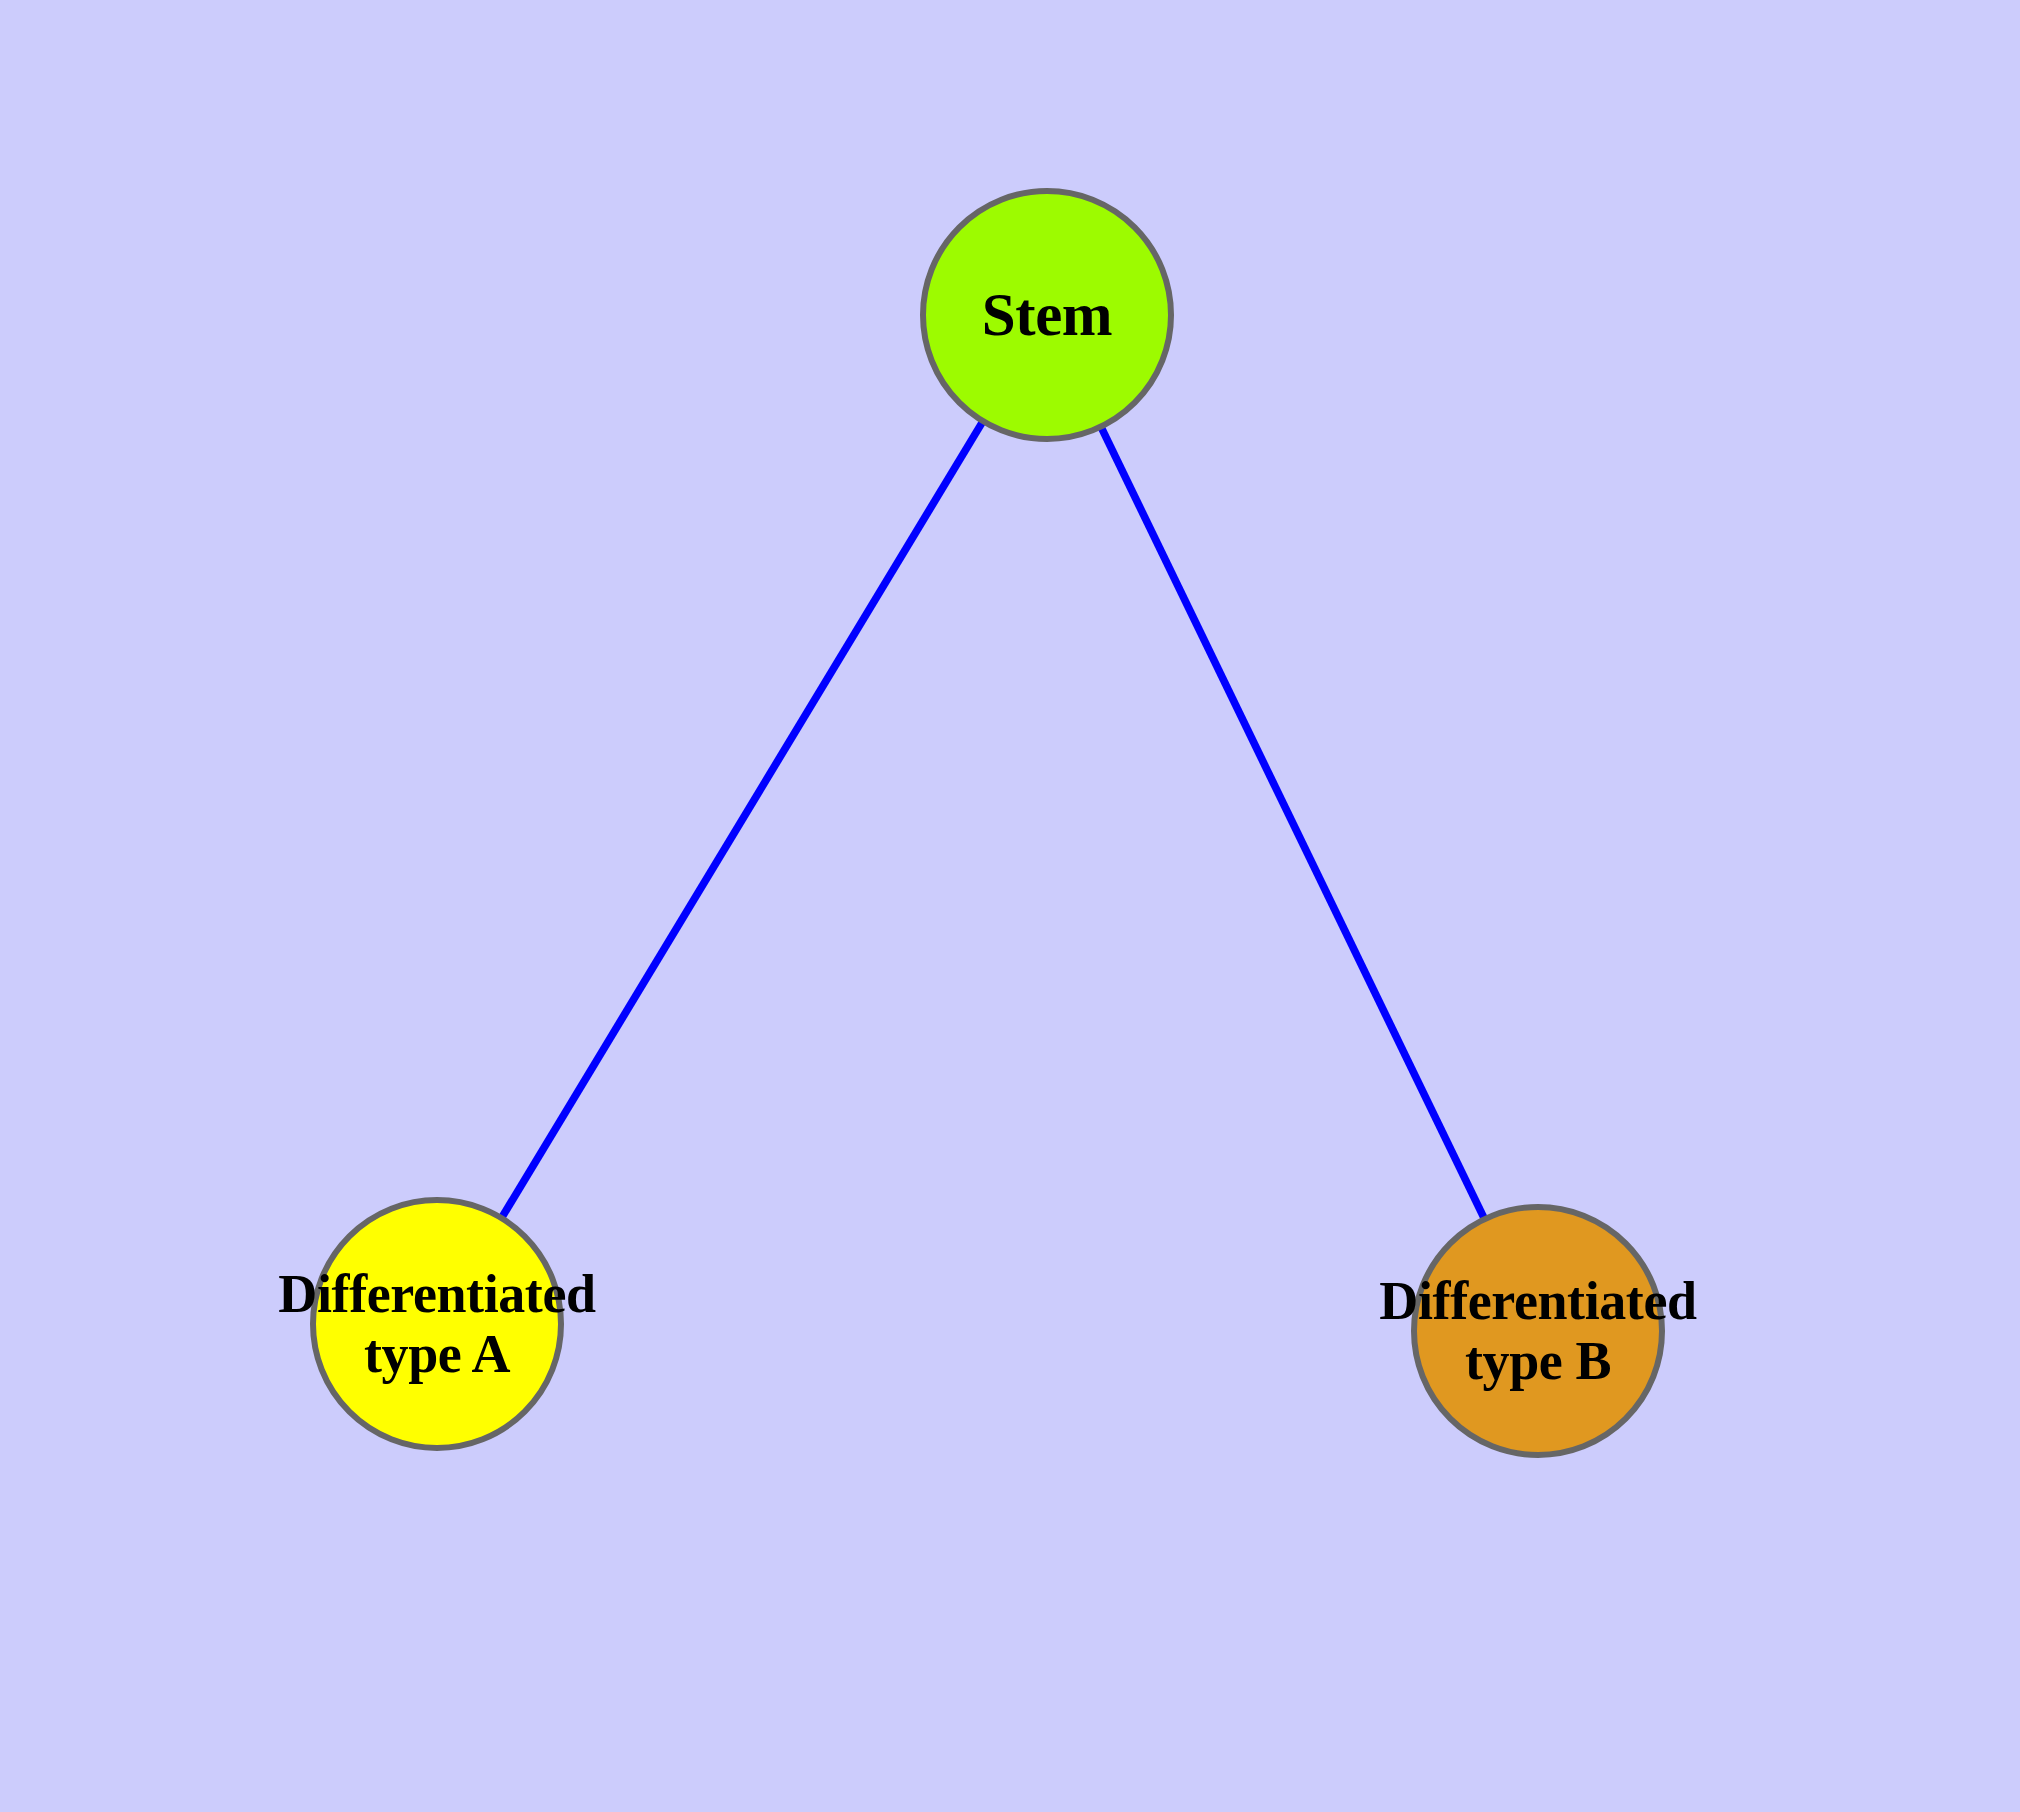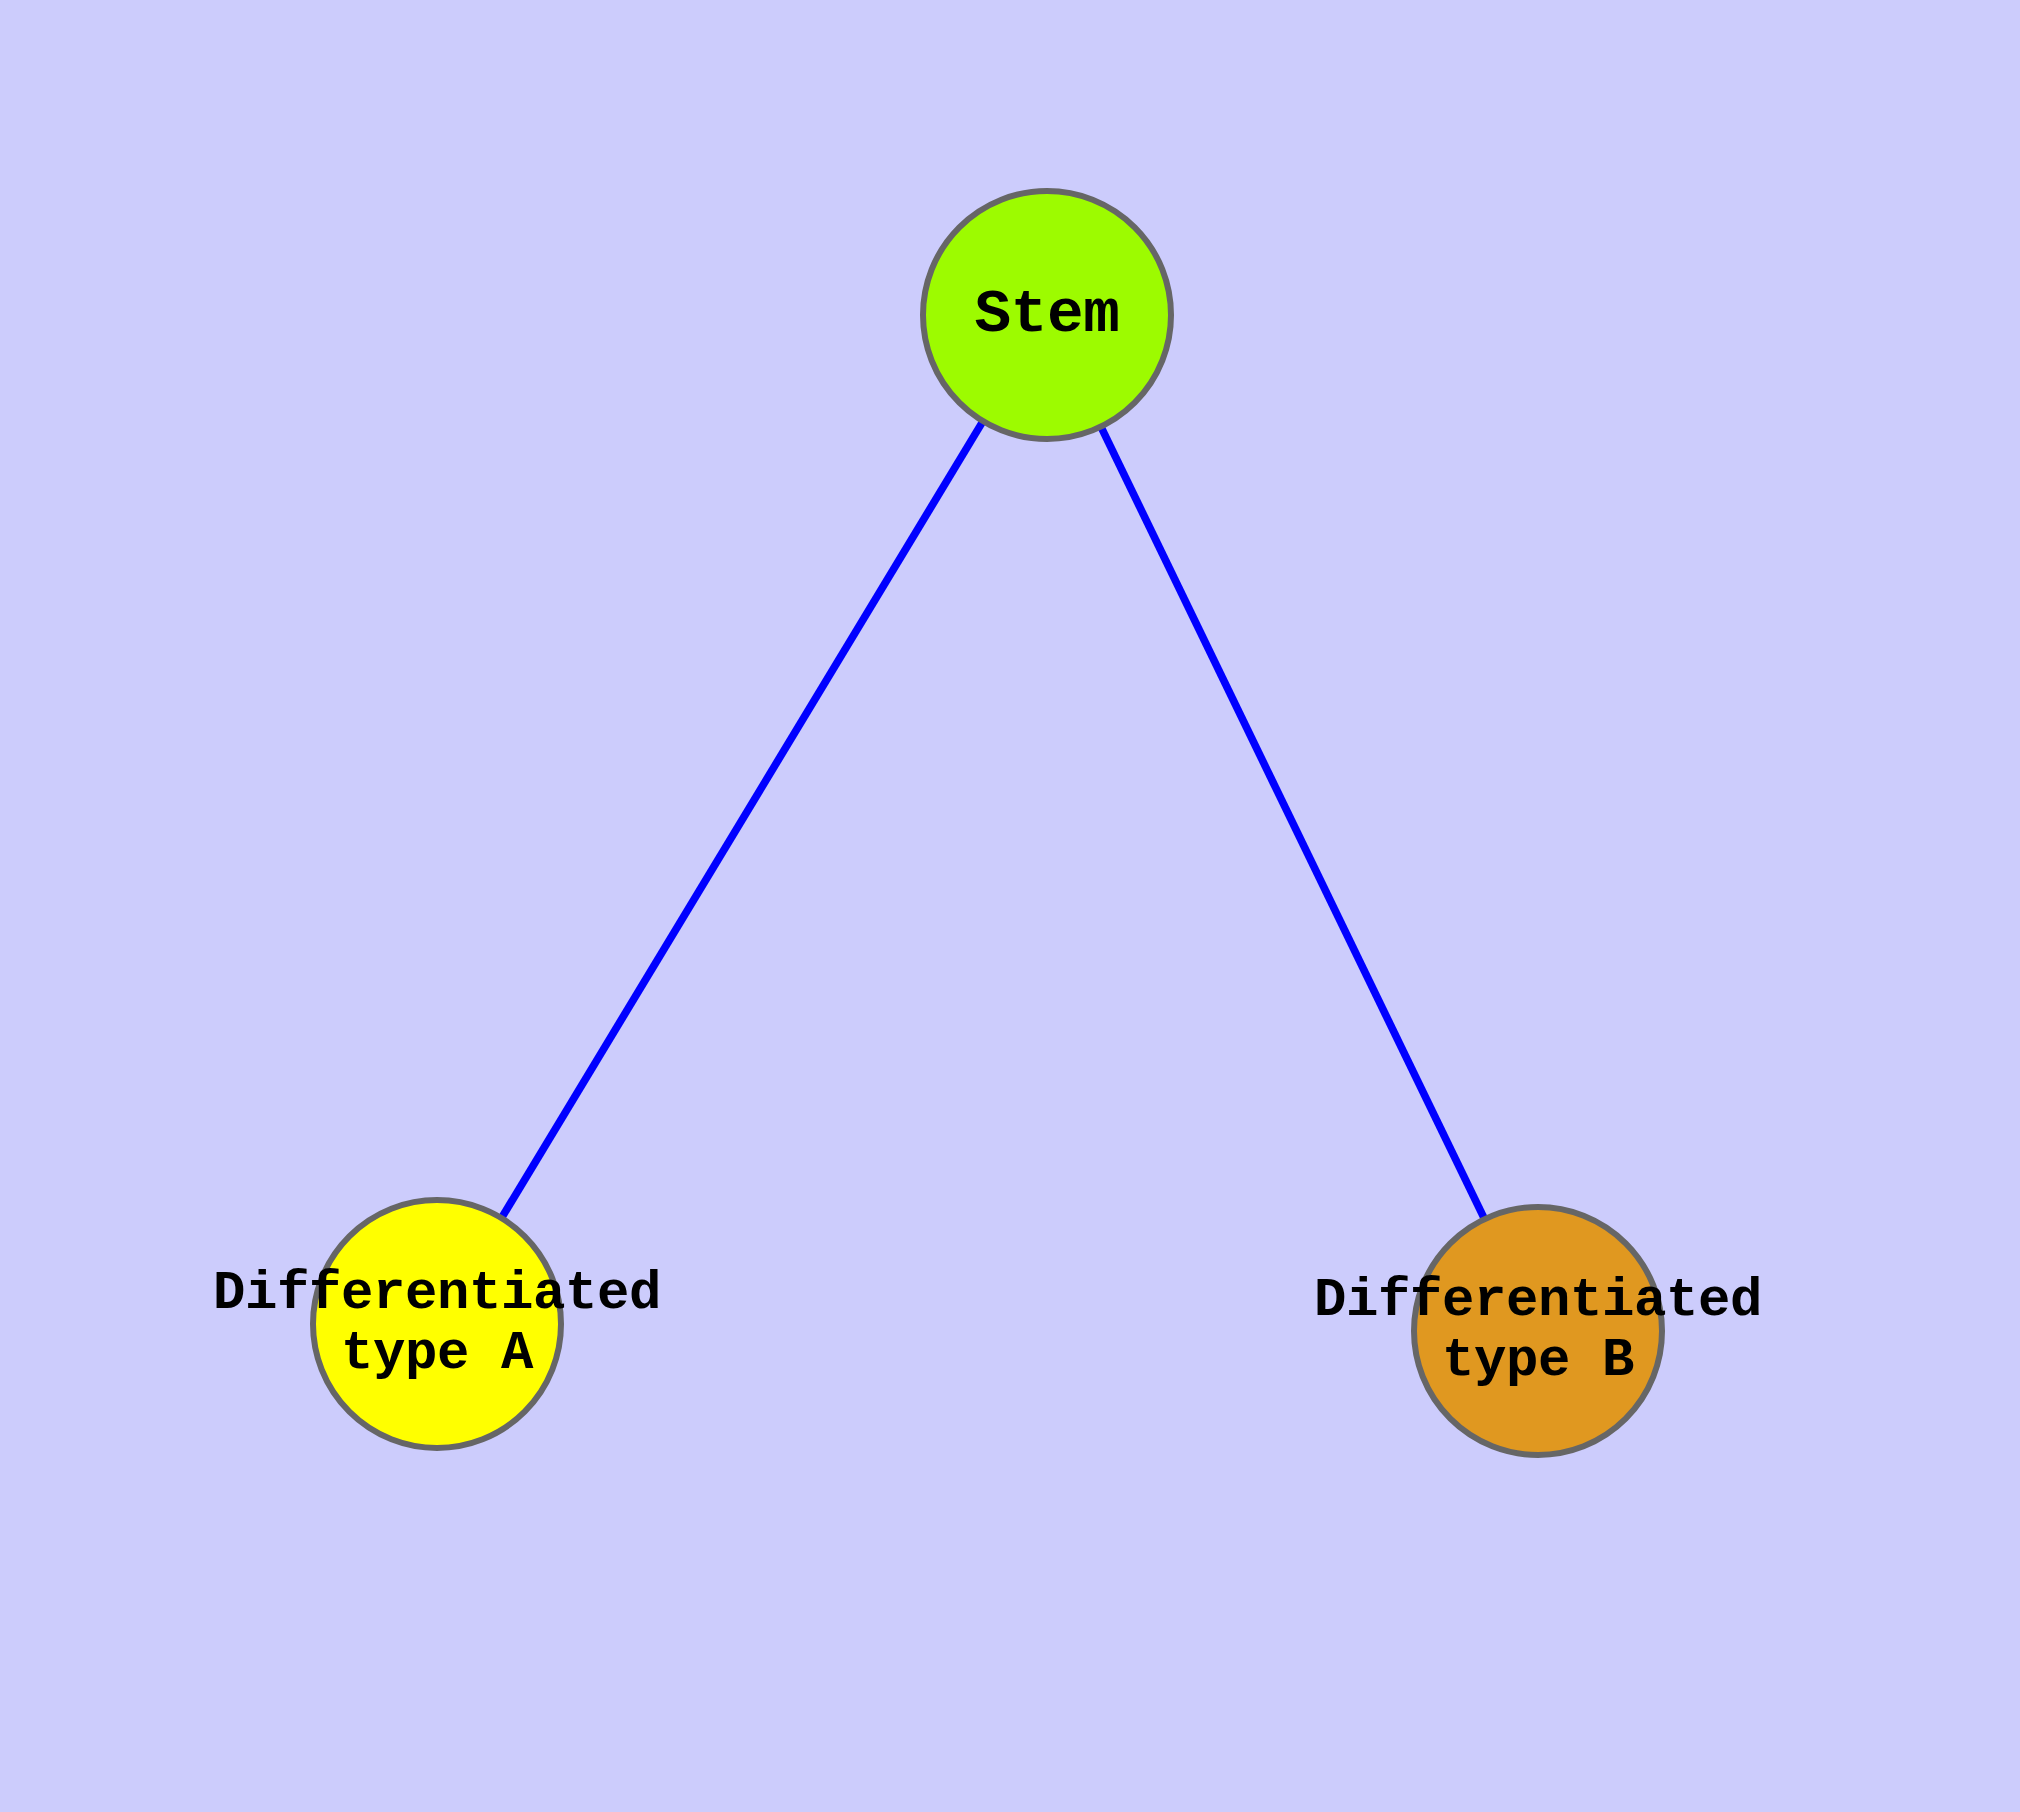--- a/index.html
+++ b/index.html
@@ -44,21 +44,21 @@
     height: 100%;
     border-radius: 50%;
     box-sizing: border-box;
     border: 6px solid #666666;
   }
   .node-label {
     position: relative;
     z-index: 3;
     color: #000000;
     font-weight: bold;
-    font-family: Liberation Mono, monospace;
+    font-family: Liberation Serif, serif;
     text-align: center;
     white-space: nowrap;
     line-height: 1.12;
     letter-spacing: -0.4px;
   }
   #node-stem {
     left: 920px;
     top: 188px;
     width: 254px;
     height: 254px;

